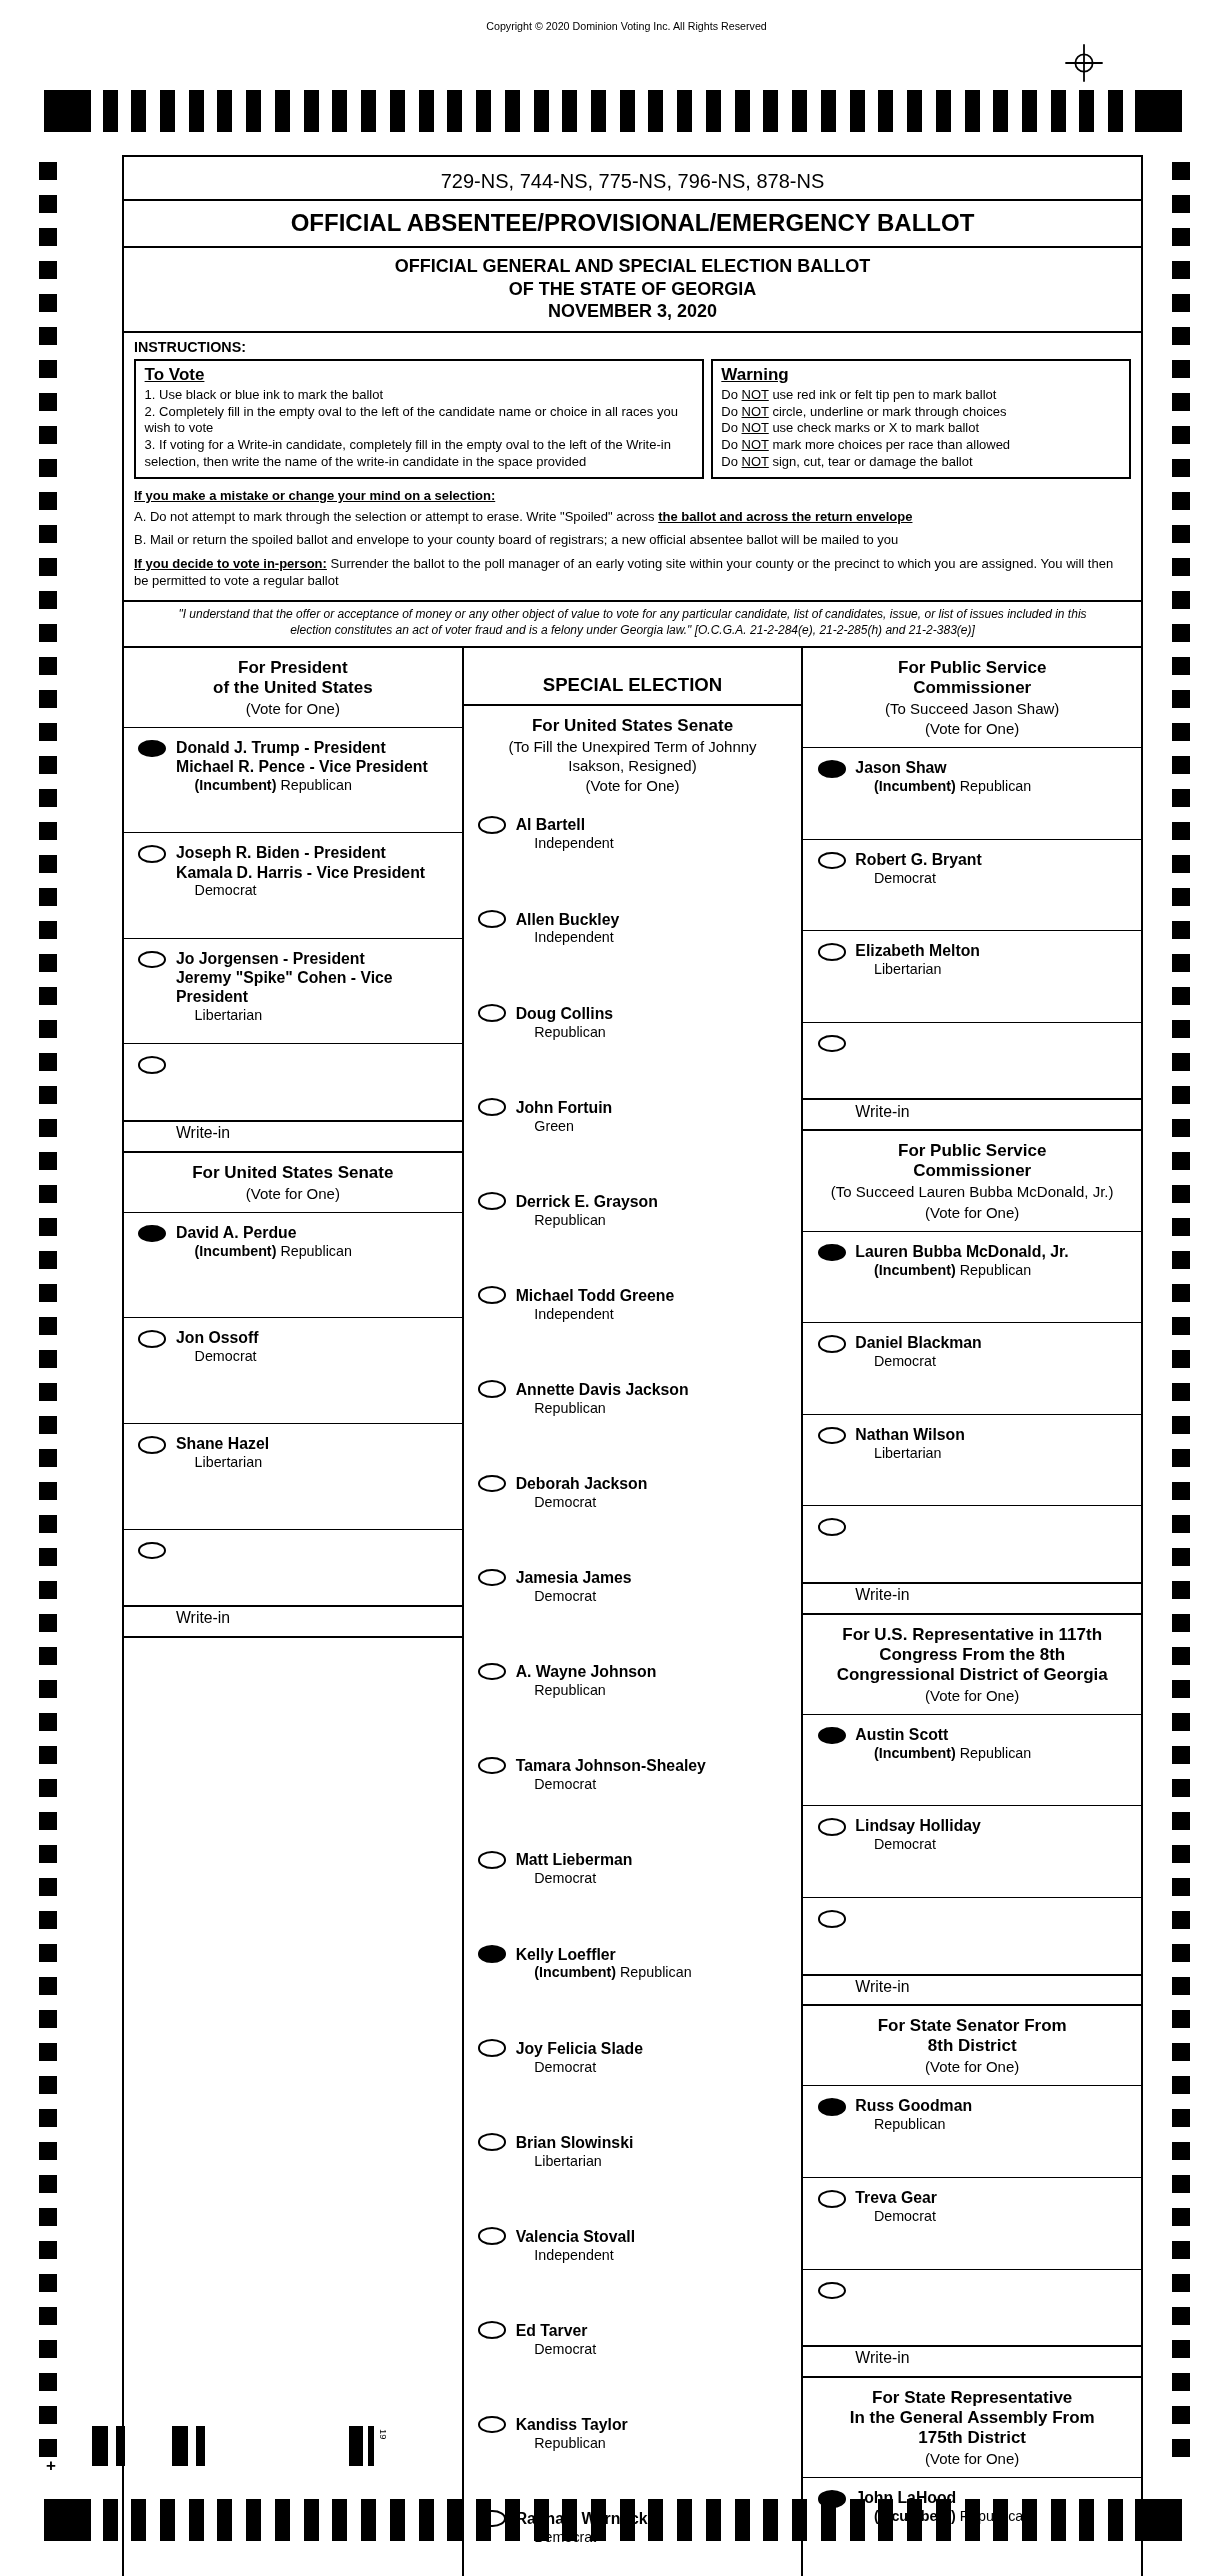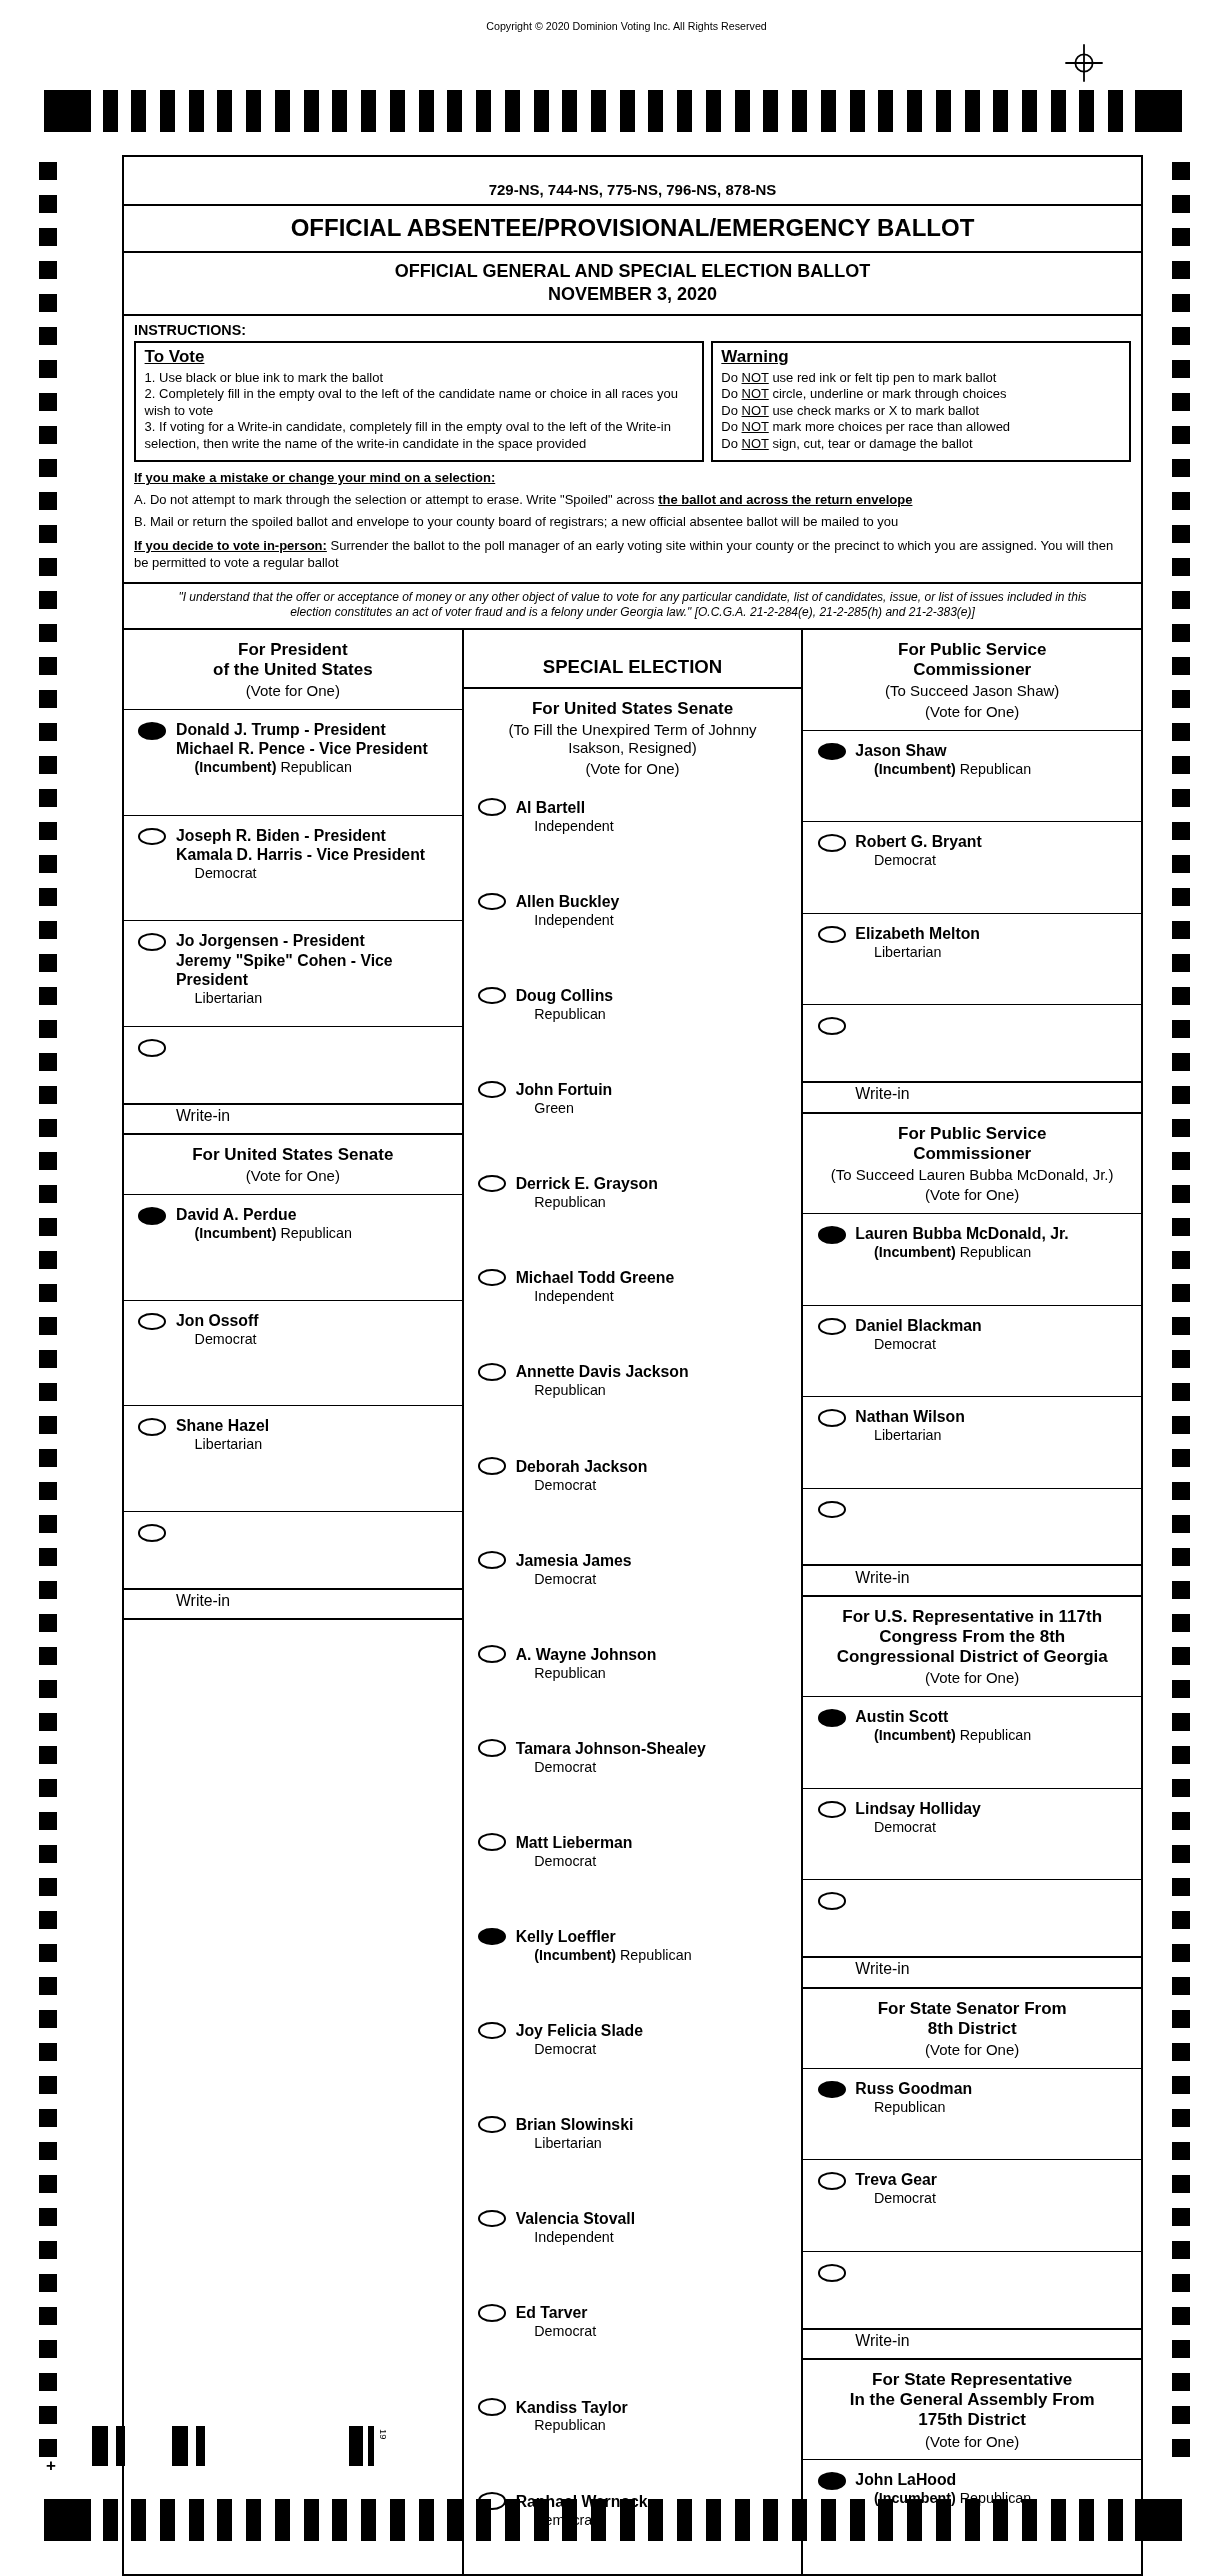--- a/index.html
+++ b/index.html
@@ -21,21 +21,21 @@
   .tm-side{position:absolute;top:162px;display:flex;flex-direction:column;gap:15px}
   .tm-side.left{left:39px}
   .tm-side.right{left:1172px}
   .tm-sq{width:18px;height:18px;background:#000}
 
   
   .ballot{position:absolute;left:122px;top:155px;width:1021px}
   .bbox{border:2.1px solid #000;background:#fff}
   .hdr-county{text-align:center;padding:7.2px 0 5.7px;border-bottom:2.1px solid #000}
   .county-name{font-size:29px;font-weight:bold}
-  .precincts{font-size:15px;font-weight:bold;margin-top:17px}
+  .precincts{font-size:20px;font-weight:normal;margin-top:6px}
   .hdr-type{text-align:center;font-size:24px;font-weight:bold;padding:8.6px 0;border-bottom:2.1px solid #000}
   .hdr-election{text-align:center;padding:7.2px 0 8.6px;border-bottom:2.1px solid #000}
   .el-line{font-size:18px;font-weight:bold;line-height:1.25}
 
   .inst{padding:5.7px 10px 5.7px;border-bottom:2.1px solid #000}
   .inst-label{font-size:14.3px;font-weight:bold}
   .inst-boxes{display:flex;gap:7.2px;margin-top:3.6px}
   .inst-box{border:2.1px solid #000;padding:4.3px 8.6px 7.2px}
   .inst-box.tovote{flex:0 0 55%}
   .inst-box.warn{flex:1}
@@ -284,20 +284,21 @@
     <div class="bbox">
 
       <div class="hdr-county">
         <div class="precincts">729-NS, 744-NS, 775-NS, 796-NS, 878-NS</div>
       </div>
 
       <div class="hdr-type">OFFICIAL ABSENTEE/PROVISIONAL/EMERGENCY BALLOT</div>
 
       <div class="hdr-election">
         <div class="el-line">OFFICIAL GENERAL AND SPECIAL ELECTION BALLOT</div>
+        <div class="el-line">OF THE STATE OF GEORGIA</div>
         <div class="el-line">NOVEMBER 3, 2020</div>
       </div>
 
       <div class="inst">
         <div class="inst-label">INSTRUCTIONS:</div>
         <div class="inst-boxes">
           <div class="inst-box tovote">
             <div class="inst-title">To Vote</div>
             <div>
                 <div class="inst-item">1. Use black or blue ink to mark the ballot</div>

